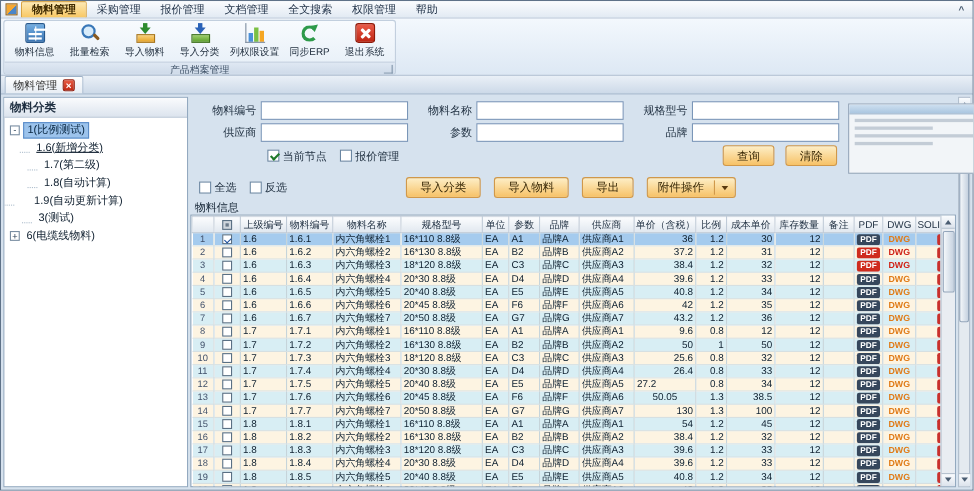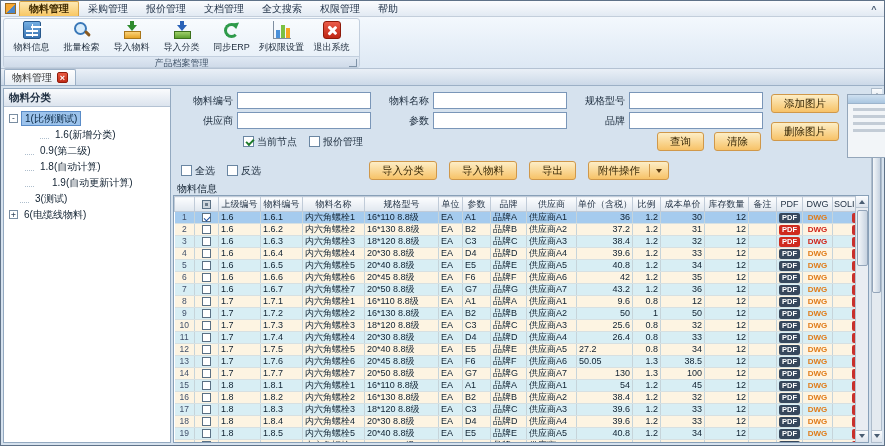--- a/index.html
+++ b/index.html
@@ -163,27 +163,27 @@
             <span class="rlabel" data-name="ribbon-button-label">批量检索</span>
           </div>
           <div class="rbtn" data-name="ribbon-button-import-material">
             <span class="ricon ri-import-material" data-name="import-box-icon"></span>
             <span class="rlabel" data-name="ribbon-button-label">导入物料</span>
           </div>
           <div class="rbtn" data-name="ribbon-button-import-category">
             <span class="ricon ri-import-category" data-name="import-folder-icon"></span>
             <span class="rlabel" data-name="ribbon-button-label">导入分类</span>
           </div>
+          <div class="rbtn" data-name="ribbon-button-column-permission">
+            <span class="ricon ri-column-permission" data-name="bar-chart-icon"></span>
+            <span class="rlabel" data-name="ribbon-button-label">列权限设置</span>
+          </div>
           <div class="rbtn" data-name="ribbon-button-sync-erp">
             <span class="ricon ri-sync-erp" data-name="sync-icon"></span>
             <span class="rlabel" data-name="ribbon-button-label">同步ERP</span>
-          </div>
-          <div class="rbtn" data-name="ribbon-button-column-permission">
-            <span class="ricon ri-column-permission" data-name="bar-chart-icon"></span>
-            <span class="rlabel" data-name="ribbon-button-label">列权限设置</span>
           </div>
           <div class="rbtn" data-name="ribbon-button-exit-system">
             <span class="ricon ri-exit-system" data-name="exit-icon"></span>
             <span class="rlabel" data-name="ribbon-button-label">退出系统</span>
           </div>
         </div>
       <div class="ribbon-group-label" data-name="ribbon-group-label">
         <span data-name="ribbon-group-label-text">产品档案管理</span>
         <span class="group-corner" data-name="group-dialog-launcher-icon"></span>
       </div>
@@ -199,33 +199,33 @@
 
   <div class="main" data-name="main-content">
 
     <div class="left-panel" data-name="category-panel">
       <div class="panel-header" data-name="category-panel-header">物料分类</div>
       <div class="tree" data-name="category-tree">
           <div class="tree-node selected" data-name="tree-node-1" style="padding-left: 5px;">
             <span class="expander" data-name="collapse-icon">-</span>
             <span class="tree-label" data-name="tree-node-label">1(比例测试)</span>
           </div>
-          <div class="tree-node" data-name="tree-node-1.6" style="padding-left: 36px;">
+          <div class="tree-node" data-name="tree-node-1.6" style="padding-left: 14px; text-decoration: underline;">
             <span class="exp-space" data-name="tree-connector"></span>
             <span class="tree-label" data-name="tree-node-label">1.6(新增分类)</span>
           </div>
           <div class="tree-node" data-name="tree-node-1.7" style="padding-left: 21px;">
             <span class="exp-space" data-name="tree-connector"></span>
-            <span class="tree-label" data-name="tree-node-label">0.9(第二级)</span>
+            <span class="tree-label" data-name="tree-node-label">1.7(第二级)</span>
           </div>
           <div class="tree-node" data-name="tree-node-1.8" style="padding-left: 21px;">
             <span class="exp-space" data-name="tree-connector"></span>
             <span class="tree-label" data-name="tree-node-label">1.8(自动计算)</span>
           </div>
-          <div class="tree-node" data-name="tree-node-1.9" style="padding-left: 21px; gap: 15px;">
+          <div class="tree-node" data-name="tree-node-1.9" style=" gap: 15px;">
             <span class="exp-space" data-name="tree-connector"></span>
             <span class="tree-label" data-name="tree-node-label">1.9(自动更新计算)</span>
           </div>
           <div class="tree-node" data-name="tree-node-3" style="padding-left: 16px;">
             <span class="exp-space" data-name="tree-connector"></span>
             <span class="tree-label" data-name="tree-node-label">3(测试)</span>
           </div>
           <div class="tree-node" data-name="tree-node-6" style="padding-left: 5px;">
             <span class="expander" data-name="expand-icon">+</span>
             <span class="tree-label" data-name="tree-node-label">6(电缆线物料)</span>
@@ -275,24 +275,20 @@
                 <span class="box" data-name="whole-database-checkbox"></span>
                 <span class="cblab" data-name="whole-database-label">报价管理</span>
               </span>
               <span class="btnbar" data-name="search-buttons">
               <button class="btn" data-name="query-button">查询</button>
               <button class="btn" data-name="clear-button">清除</button>
             </span>
             </div>
         </div>
         <div class="search-right" data-name="image-controls">
-          <div class="img-btn-col" data-name="image-buttons">
-            <button class="btn" data-name="add-image-button">添加图片</button>
-            <button class="btn" data-name="delete-image-button">删除图片</button>
-          </div>
           <div class="img-preview" data-name="material-image-preview">
             <div class="pv-head" data-name="preview-decoration"></div>
             <div class="pv-line" data-name="preview-decoration"></div>
             <div class="pv-line short" data-name="preview-decoration"></div>
             <div class="pv-line" data-name="preview-decoration"></div>
             <div class="pv-line short" data-name="preview-decoration"></div>
 
           </div>
         </div>
       </div>
@@ -612,21 +608,21 @@
                   <td data-name="cell-n" class="idx">13</td>
                   <td data-name="cell-check"><span class="row-cb" data-name="row-checkbox"></span></td>
                   <td data-name="cell-parent">1.7</td>
                   <td data-name="cell-code">1.7.6</td>
                   <td data-name="cell-name">内六角螺栓6</td>
                   <td data-name="cell-spec">20*45 8.8级</td>
                   <td data-name="cell-unit">EA</td>
                   <td data-name="cell-param">F6</td>
                   <td data-name="cell-brand">品牌F</td>
                   <td data-name="cell-supplier">供应商A6</td>
-                  <td data-name="cell-price" style="text-align: left;">50.05</td>
+                  <td data-name="cell-price" style="text-align: center;">50.05</td>
                   <td data-name="cell-ratio" style="text-align: right;">1.3</td>
                   <td data-name="cell-cost" style="text-align: right;">38.5</td>
                   <td data-name="cell-stock" style="text-align: right;">12</td>
                   <td data-name="cell-note"></td>
                   <td data-name="cell-pdf" style="text-align: center;"><span class="badge b-dark" data-name="pdf-badge">PDF</span></td>
                   <td data-name="cell-dwg" style="text-align: center;"><span class="tbadge t-orange" data-name="dwg-badge">DWG</span></td>
                   <td data-name="cell-sw" style="text-align: center;"><span class="badge b-sw" data-name="solidworks-badge">SW</span></td>
                 </tr>
                 <tr class="row-cream" data-name="table-row-1.7.7">
                   <td data-name="cell-n" class="idx">14</td>

